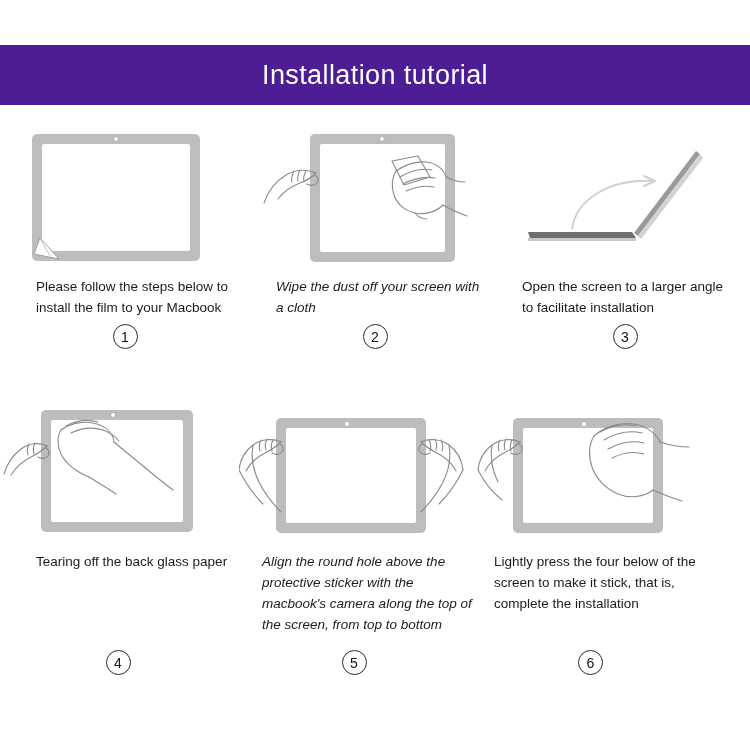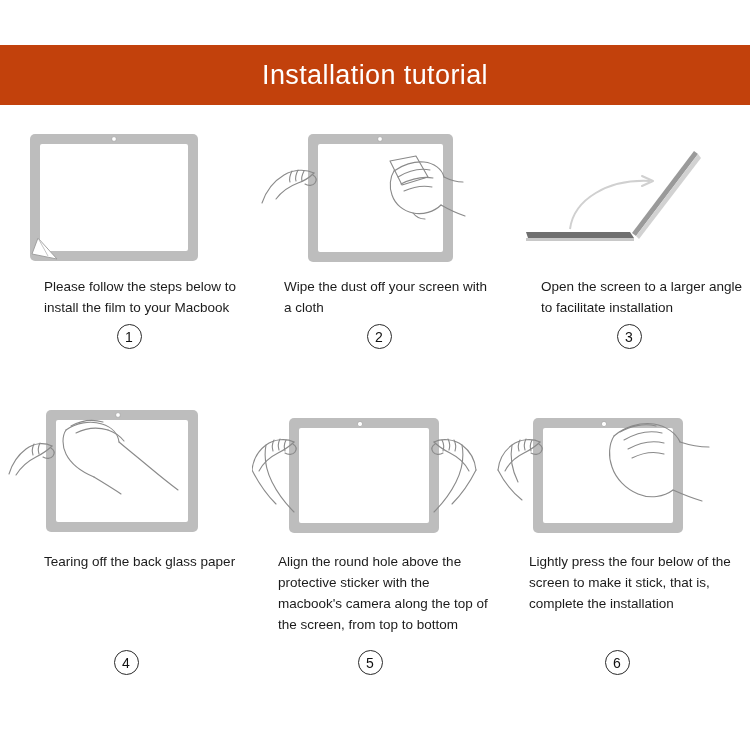--- a/index.html
+++ b/index.html
@@ -15,21 +15,21 @@
     position: relative;
   }
 
   
   .banner {
     position: absolute;
     left: 0;
     top: 45px;
     width: 750px;
     height: 60px;
-    background: #c2410c;
+    background: #4c1d95;
     display: flex;
     align-items: center;
     justify-content: center;
   }
   .banner-title {
     color: #ffffff;
     font-size: 27px;
     font-weight: 400;
     letter-spacing: 0.4px;
     line-height: 1;
@@ -42,44 +42,43 @@
     top: 125px;
     width: 750px;
     display: flex;
     flex-wrap: wrap;
   }
   .step {
     width: 250px;
     box-sizing: border-box;
     display: flex;
     flex-direction: column;
-    align-items: flex-start;
-    padding-left: 8px;
+    align-items: center;
   }
   .row2 .step { padding-top: 10px; }
 
   .art {
     width: 230px;
     height: 145px;
     position: relative;
   }
   .art svg { display: block; width: 100%; height: 100%; }
 
   .caption {
     width: 200px;
     margin-top: 6px;
     font-size: 13.5px;
     line-height: 21px;
     color: #1b1b1b;
     text-align: left;
     align-self: flex-start;
     margin-left: 36px;
   }
-  .step-col2 .caption { margin-left: 26px; width: 210px; }
-  .step-col3 .caption { margin-left: 33px; width: 215px; }
+  .step-col2 .caption { margin-left: 26px; width: 210px; font-style: italic; }
+  .step-col3 .caption { margin-left: 22px; width: 215px; }
 
   .badge-wrap {
     width: 100%;
     display: flex;
     justify-content: center;
     margin-top: auto;
   }
   .badge {
     width: 25px;
     height: 25px;

